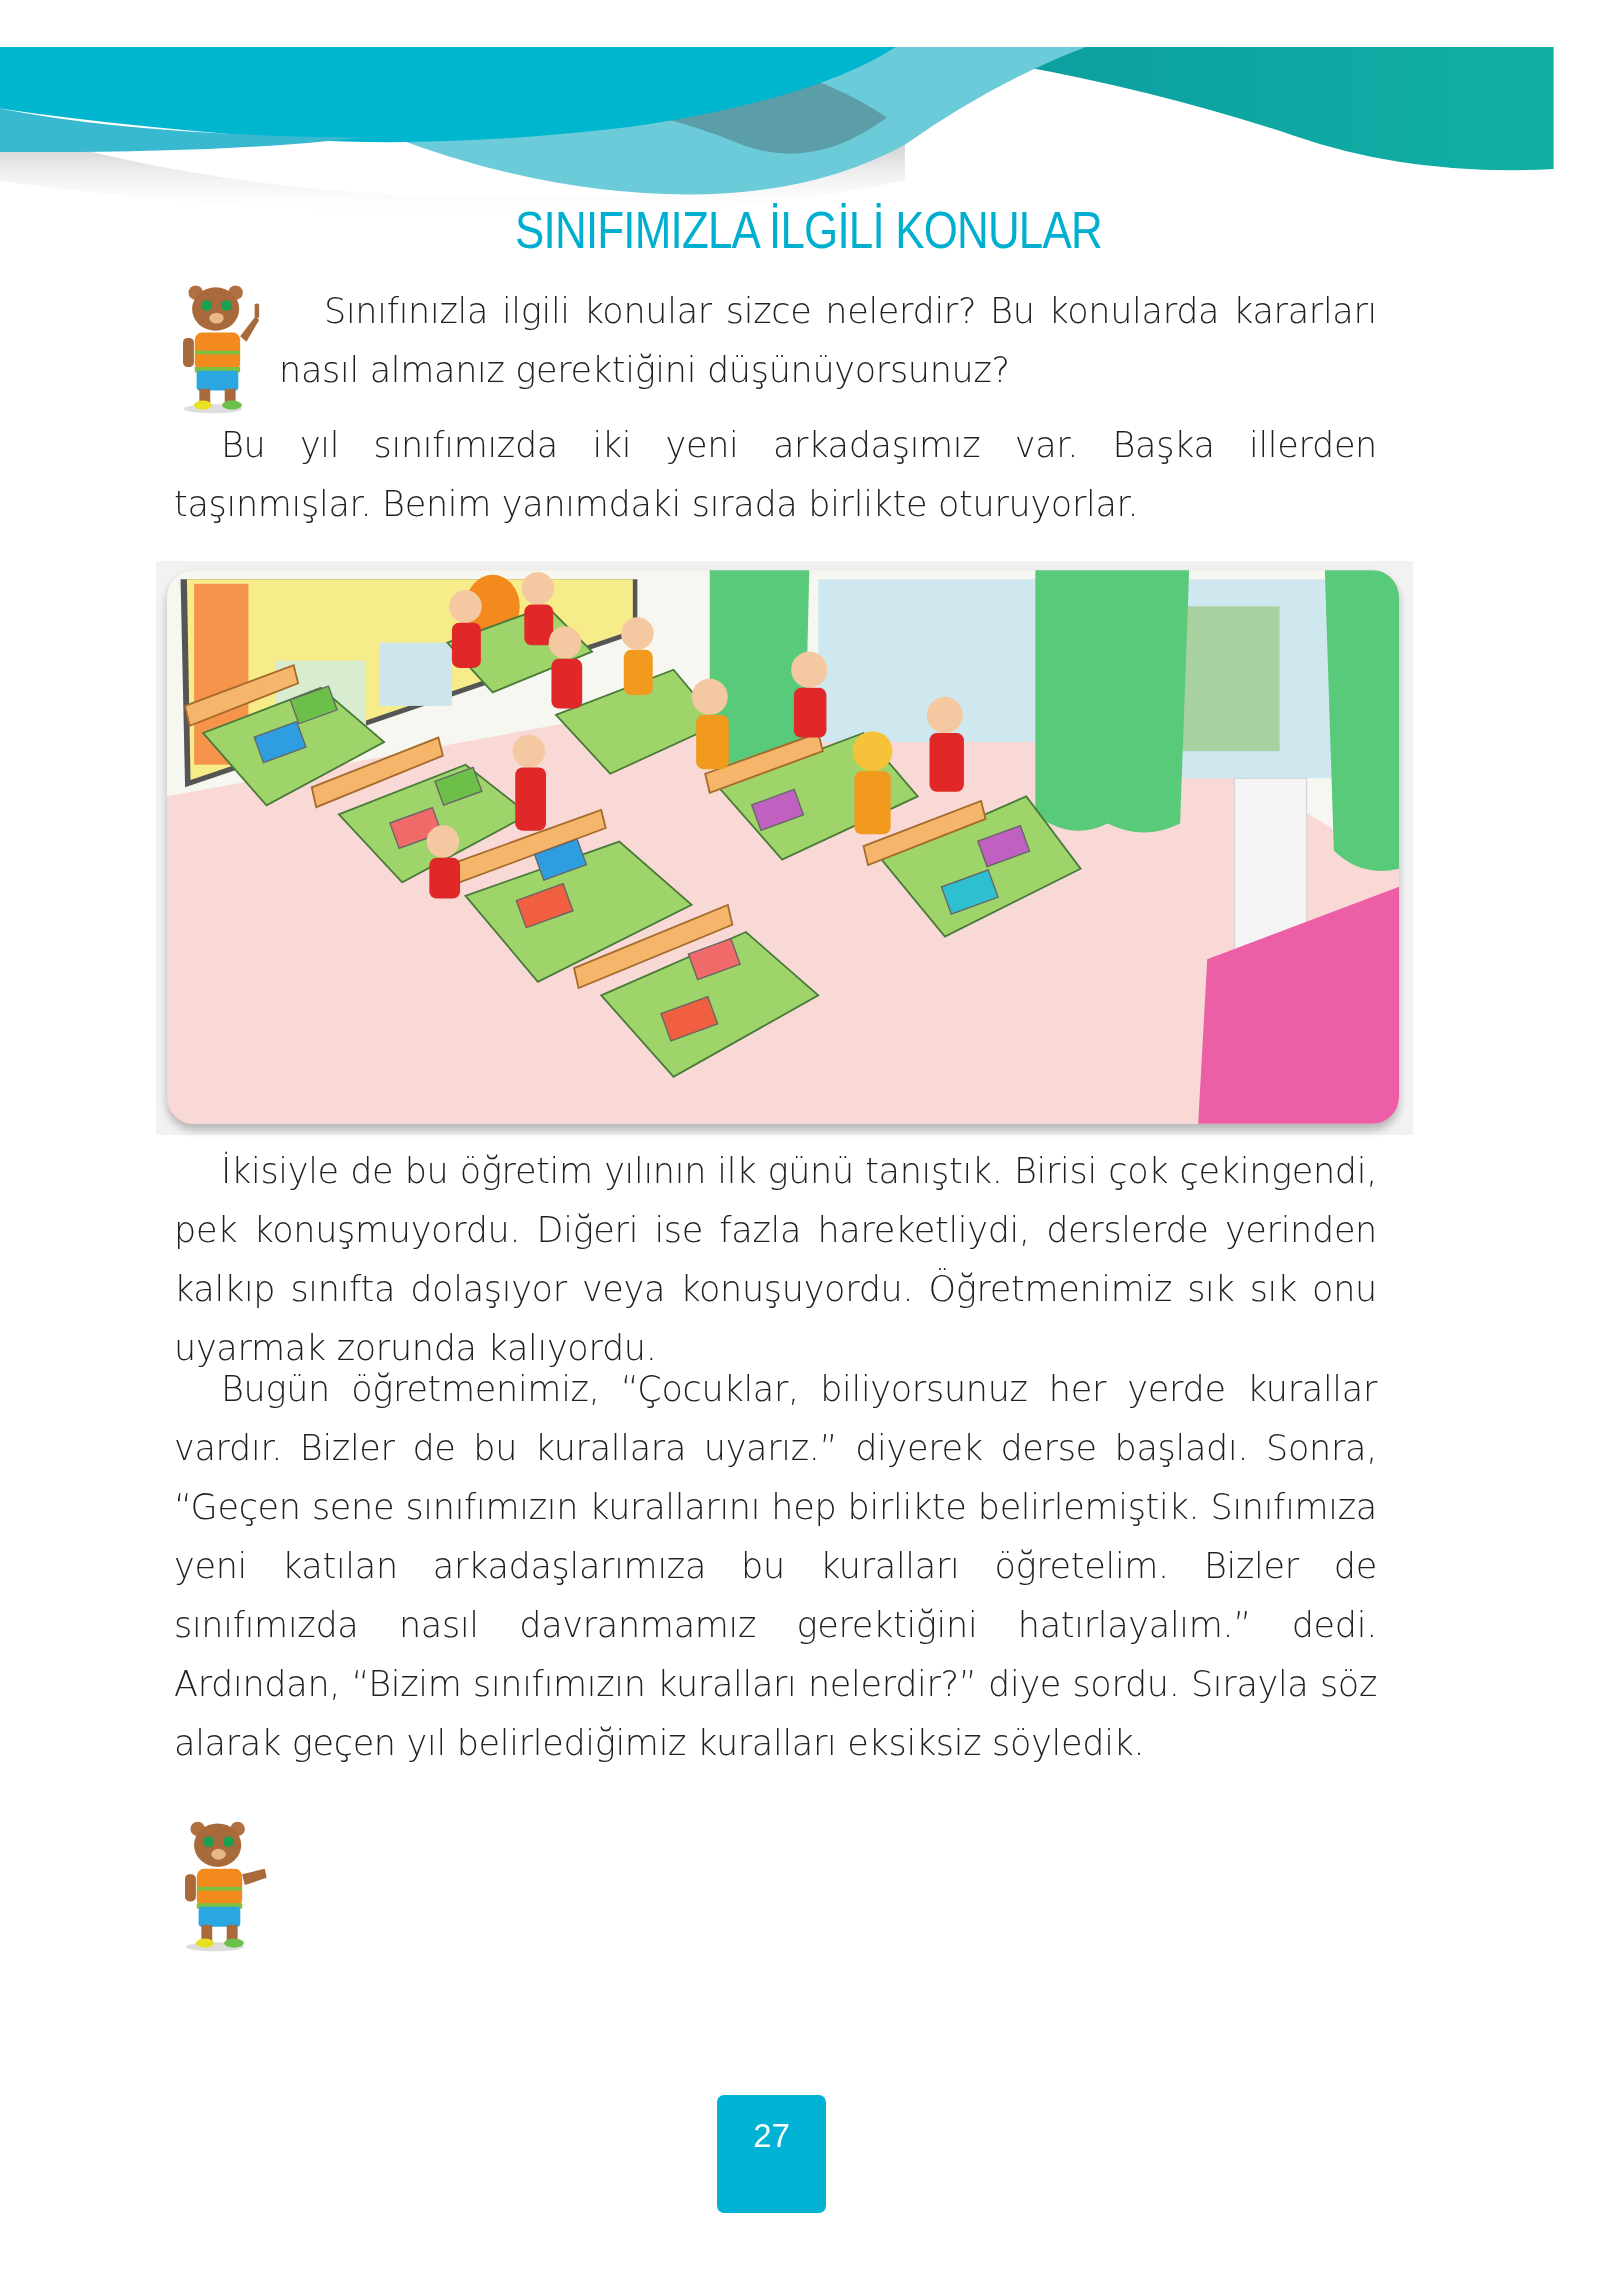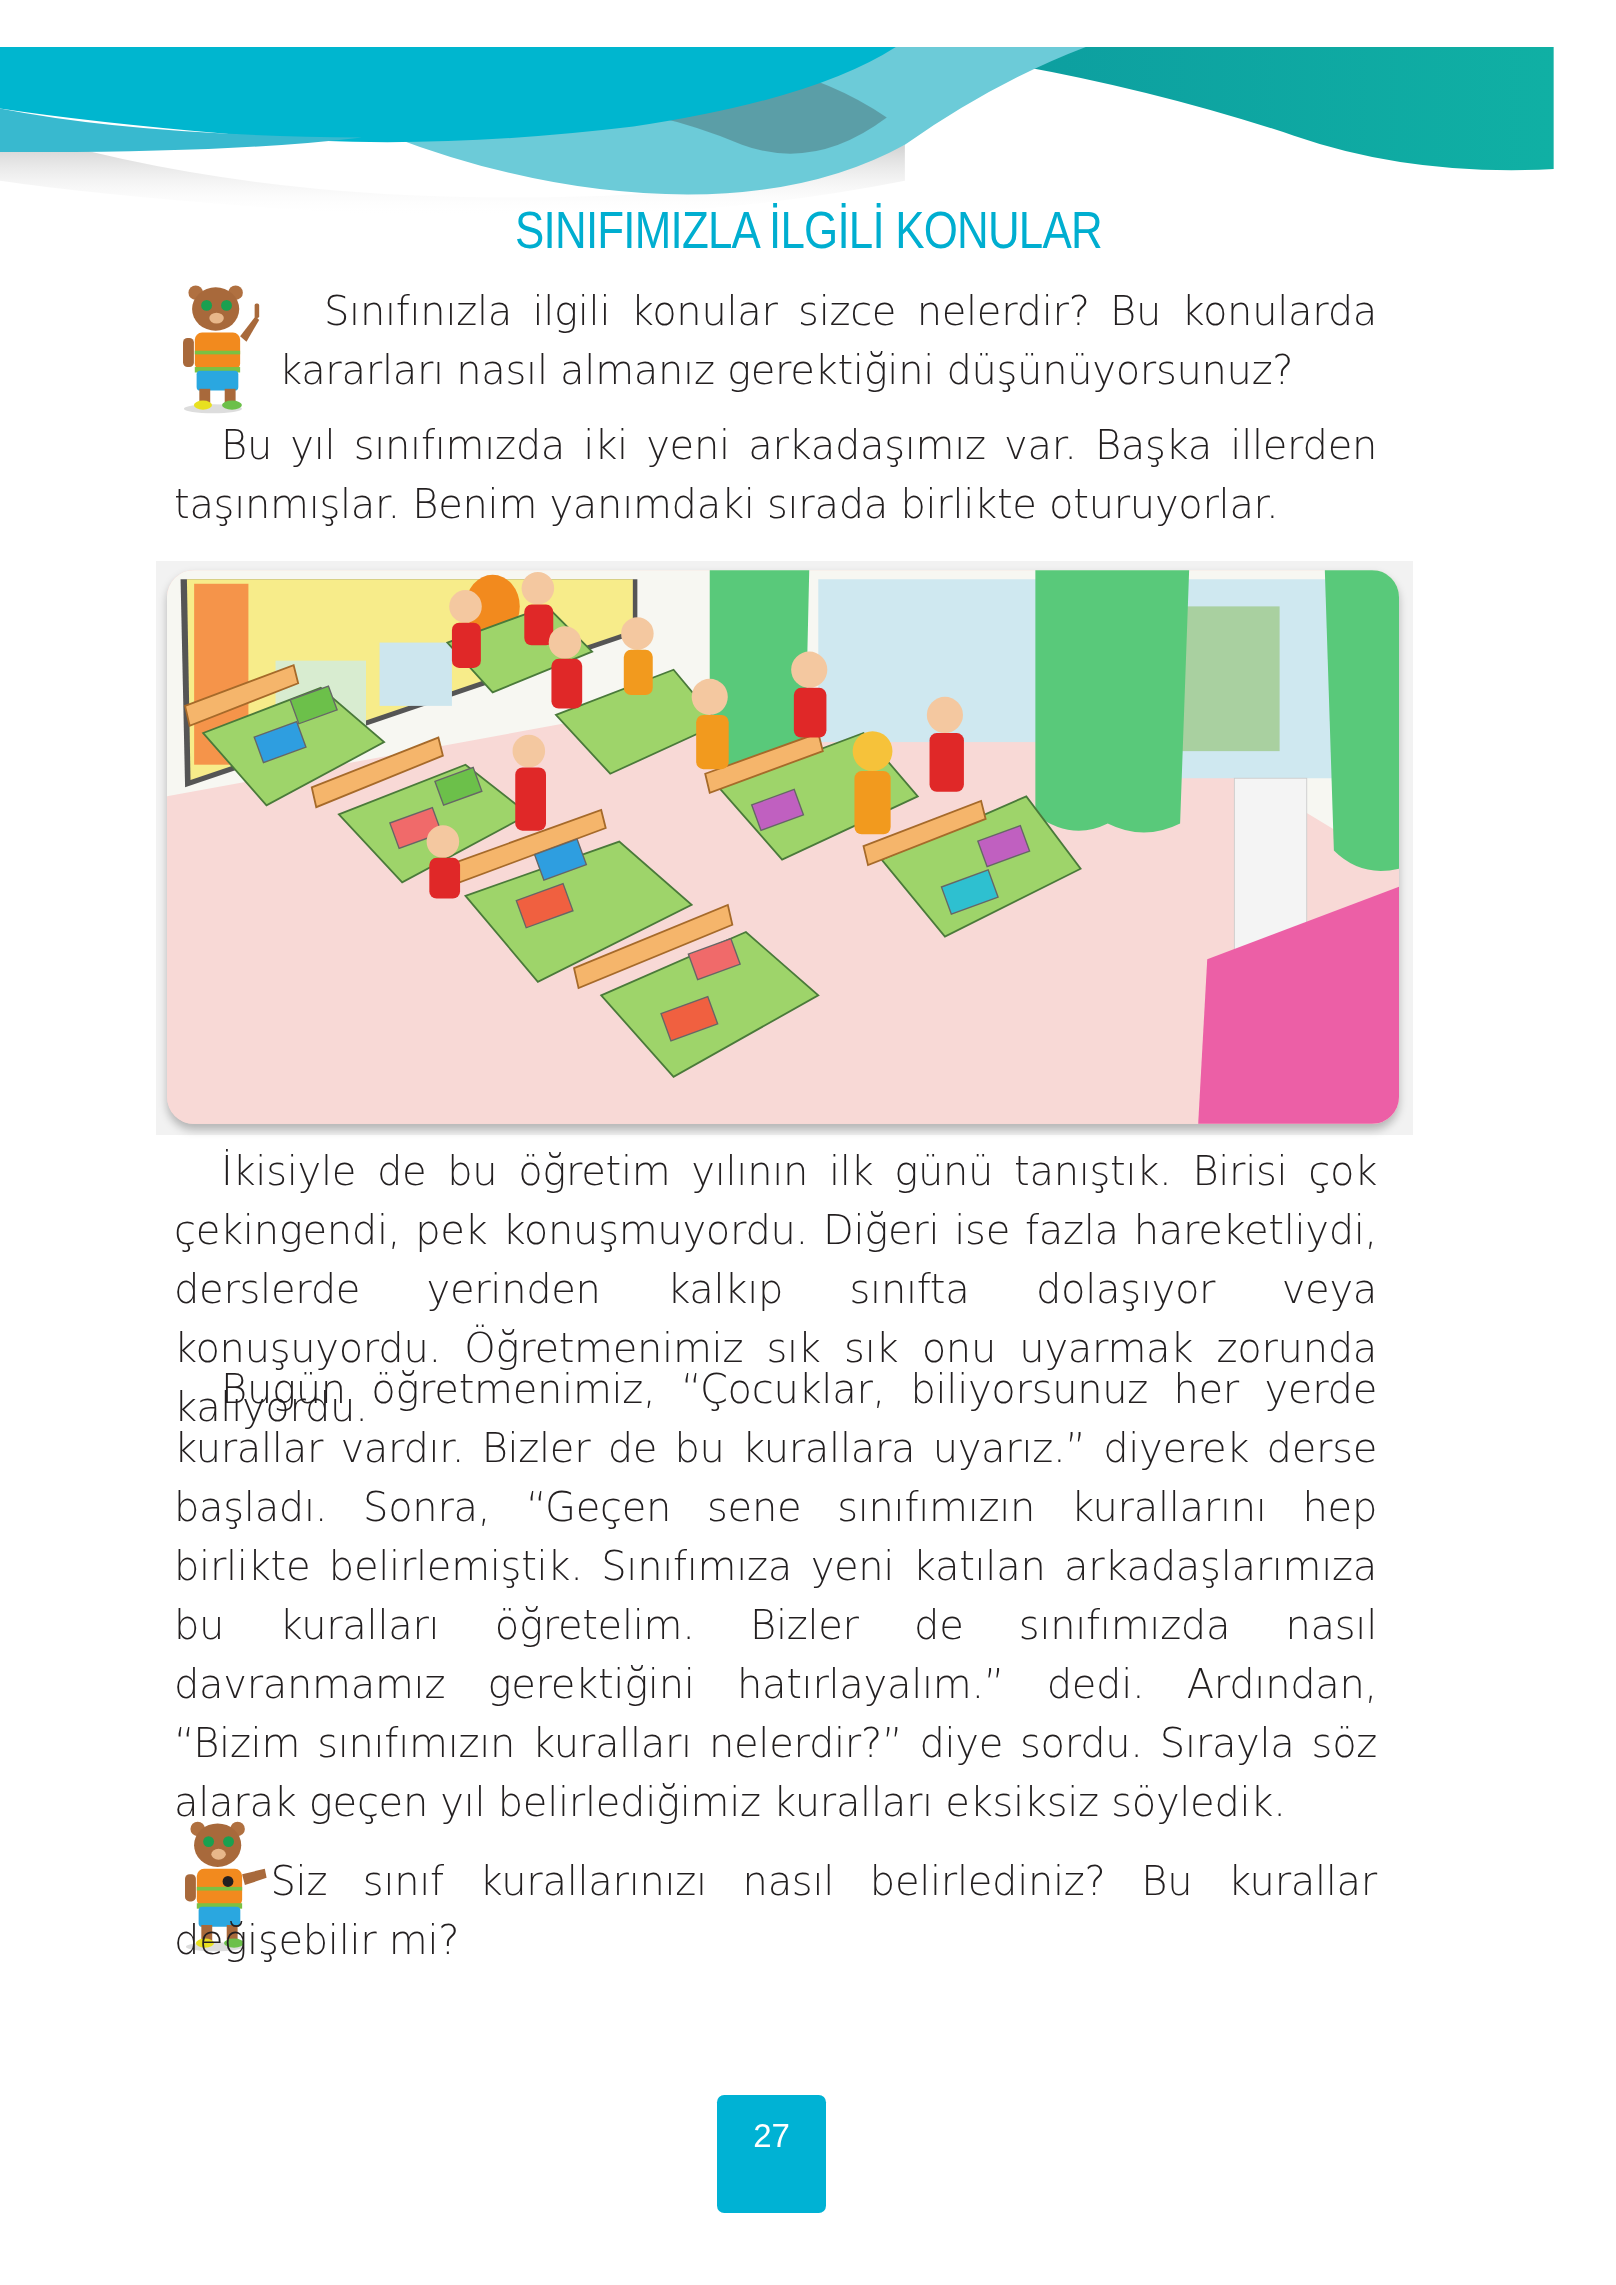--- a/index.html
+++ b/index.html
@@ -6,21 +6,21 @@
   body { width:1617px; height:2285px; position:relative; overflow:hidden;
          font-family:"DejaVu Sans", sans-serif; color:#231f20; }
 
   
   .banner { position:absolute; left:0; top:0; width:1617px; height:217px; }
 
   .title { position:absolute; left:0; width:1617px; top:201px; text-align:center;
            font-family:"Liberation Sans", sans-serif; font-size:51px; letter-spacing:-0.9px;
            color:#00aed0; font-weight:normal; transform:scaleX(0.86); transform-origin:center; }
 
-  .para { position:absolute; left:174px; width:1203px; font-size:40px; line-height:59px;
+  .para { position:absolute; left:174px; width:1203px; font-size:35px; line-height:59px;
           text-align:justify; color:#231f20; font-family:"DejaVu Sans", sans-serif;
           font-weight:200; letter-spacing:-0.3px; }
   .para p { margin:0; text-indent:47px; }
 
   .mascot { position:absolute; }
 
   .illus { position:absolute; left:167px; top:570px; width:1232px; height:554px;
            border-radius:27px; overflow:hidden; background:#f6d6d4;
            box-shadow:0 5.4px 9px rgba(0,0,0,0.25); }
   .illus-frame { position:absolute; left:156px; top:561px; width:1257px; height:574px; background:#f2f2f2; }
@@ -194,20 +194,16 @@
   <path d="M75 62 L100 56 L102 66 L78 74 Z" fill="#a8693b"></path>
   <rect x="12" y="62" width="12" height="30" rx="5" fill="#a8693b"></rect>
   <rect x="27" y="98" width="46" height="22" rx="4" fill="#2aa7e0"></rect>
   <rect x="30" y="118" width="12" height="18" fill="#a8693b"></rect>
     <rect x="58" y="118" width="12" height="18" fill="#a8693b"></rect>
   <ellipse cx="34" cy="138" rx="10" ry="5" fill="#e8e020"></ellipse>
     <ellipse cx="66" cy="138" rx="11" ry="5" fill="#6cc04a"></ellipse>
 </svg>
 
 <div class="para" style="top:1845px;">
-  <p style="margin-top:7.2px;">
-    <span>•</span>
-    <span>Siz sınıf kurallarınızı nasıl belirlediniz? Bu kurallar değişebilir mi?</span>
-  </p>
 </div>
 
 <div class="page-num">27</div>
 
 
 </body></html>

